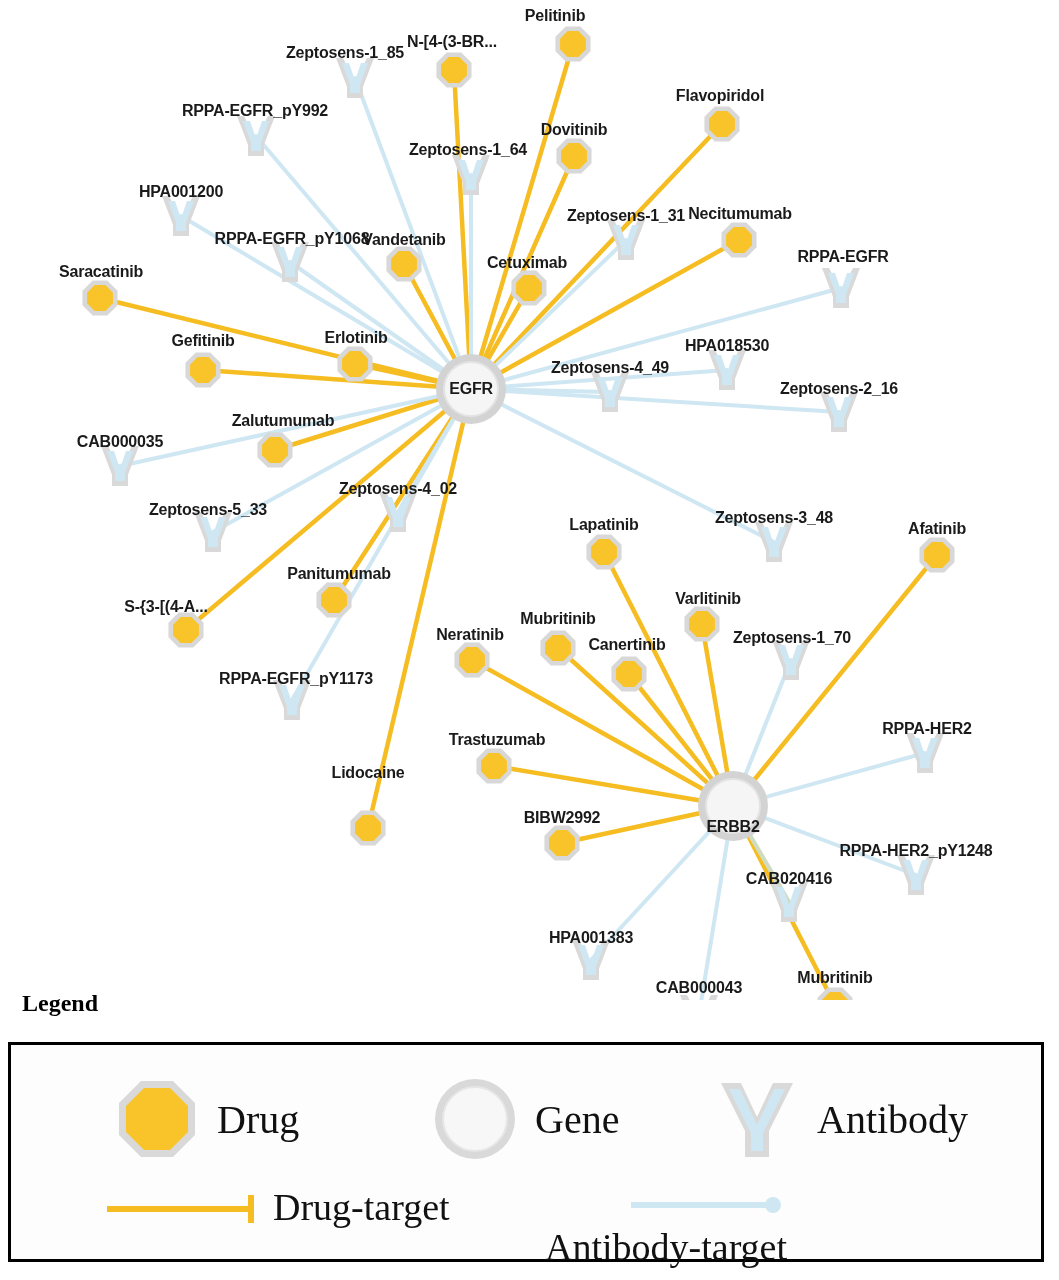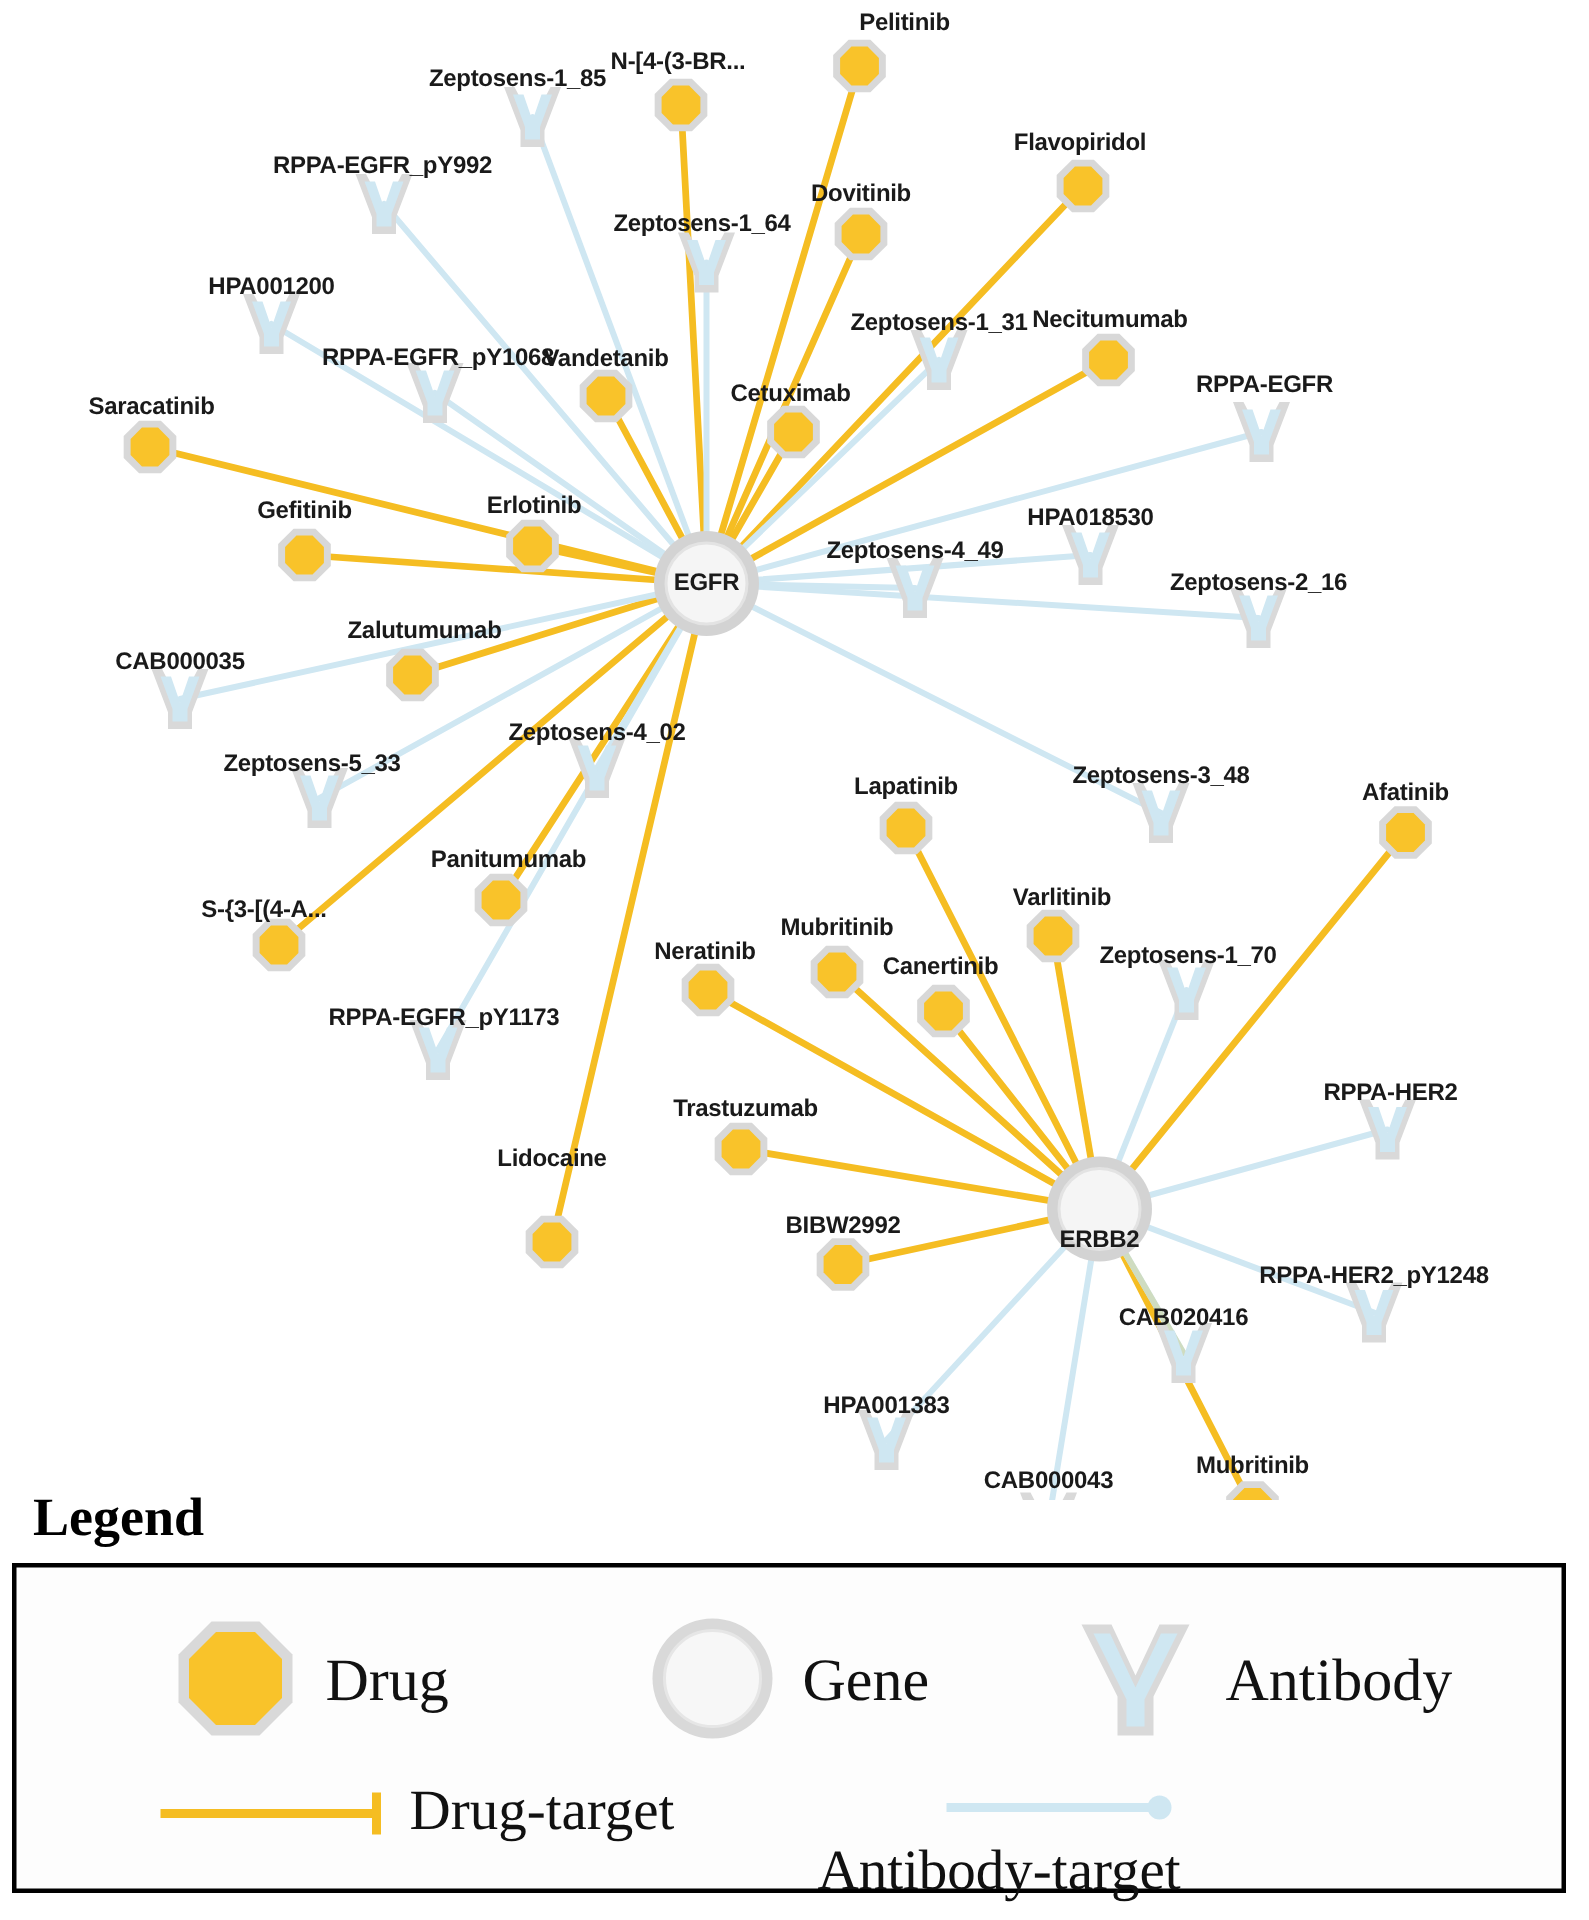--- a/index.html
+++ b/index.html
@@ -46,21 +46,21 @@
     left: 0;
     top: 990px;
     width: 1059px;
     height: 290px;
   }
   .legend-title {
     position: absolute;
     left: 22px;
     top: 0px;
     font-family: "Liberation Serif", serif;
-    font-size: 36px;
+    font-size: 24px;
     font-weight: bold;
     color: #000;
   }
   .legend-box {
     position: absolute;
     left: 8px;
     top: 52px;
     width: 1036px;
     height: 220px;
     border: 3px solid #000;
@@ -245,36 +245,36 @@
         <polygon points="578,945 585,945 591,962.4 597,945 604,945 596,966.6 596,975 586,975 586,966.6" fill="#cfe7f2"></polygon>
         <polygon points="680,995 687,995 699,1018.2 711,995 718,995 707,1023.8 707,1035 691,1035 691,1023.8" fill="#d9d9d9"></polygon>
         <polygon points="686,1000 693,1000 699,1017.4 705,1000 712,1000 704,1021.6 704,1030 694,1030 694,1021.6" fill="#cfe7f2"></polygon>
         <circle cx="471" cy="389" r="35" fill="#d3d3d3"></circle>
         <circle cx="471" cy="389" r="27" fill="#f5f5f5" stroke="#e3e3e3" stroke-width="2"></circle>
         <circle cx="733" cy="806" r="35" fill="#d3d3d3"></circle>
         <circle cx="733" cy="806" r="27" fill="#f5f5f5" stroke="#e3e3e3" stroke-width="2"></circle>
       </g>
     </svg>
   <div id="labels">
-      <div class="node-label" style="left: 603px; top: 16px;">Pelitinib</div>
+      <div class="node-label" style="left: 555px; top: 16px;">Pelitinib</div>
       <div class="node-label" style="left: 452px; top: 42px;">N-[4-(3-BR...</div>
       <div class="node-label" style="left: 720px; top: 96px;">Flavopiridol</div>
       <div class="node-label" style="left: 574px; top: 130px;">Dovitinib</div>
       <div class="node-label" style="left: 740px; top: 214px;">Necitumumab</div>
       <div class="node-label" style="left: 404px; top: 240px;">Vandetanib</div>
       <div class="node-label" style="left: 527px; top: 263px;">Cetuximab</div>
       <div class="node-label" style="left: 101px; top: 272px;">Saracatinib</div>
       <div class="node-label" style="left: 203px; top: 341px;">Gefitinib</div>
       <div class="node-label" style="left: 356px; top: 338px;">Erlotinib</div>
       <div class="node-label" style="left: 283px; top: 421px;">Zalutumumab</div>
       <div class="node-label" style="left: 937px; top: 529px;">Afatinib</div>
       <div class="node-label" style="left: 604px; top: 525px;">Lapatinib</div>
       <div class="node-label" style="left: 708px; top: 599px;">Varlitinib</div>
       <div class="node-label" style="left: 339px; top: 574px;">Panitumumab</div>
-      <div class="node-label" style="left: 176px; top: 607px;">S-{3-[(4-A...</div>
+      <div class="node-label" style="left: 166px; top: 607px;">S-{3-[(4-A...</div>
       <div class="node-label" style="left: 558px; top: 619px;">Mubritinib</div>
       <div class="node-label" style="left: 470px; top: 635px;">Neratinib</div>
       <div class="node-label" style="left: 627px; top: 645px;">Canertinib</div>
       <div class="node-label" style="left: 497px; top: 740px;">Trastuzumab</div>
       <div class="node-label" style="left: 368px; top: 773px;">Lidocaine</div>
       <div class="node-label" style="left: 562px; top: 818px;">BIBW2992</div>
       <div class="node-label" style="left: 835px; top: 978px;">Mubritinib</div>
       <div class="node-label" style="left: 345px; top: 53px;">Zeptosens-1_85</div>
       <div class="node-label" style="left: 255px; top: 111px;">RPPA-EGFR_pY992</div>
       <div class="node-label" style="left: 468px; top: 150px;">Zeptosens-1_64</div>

